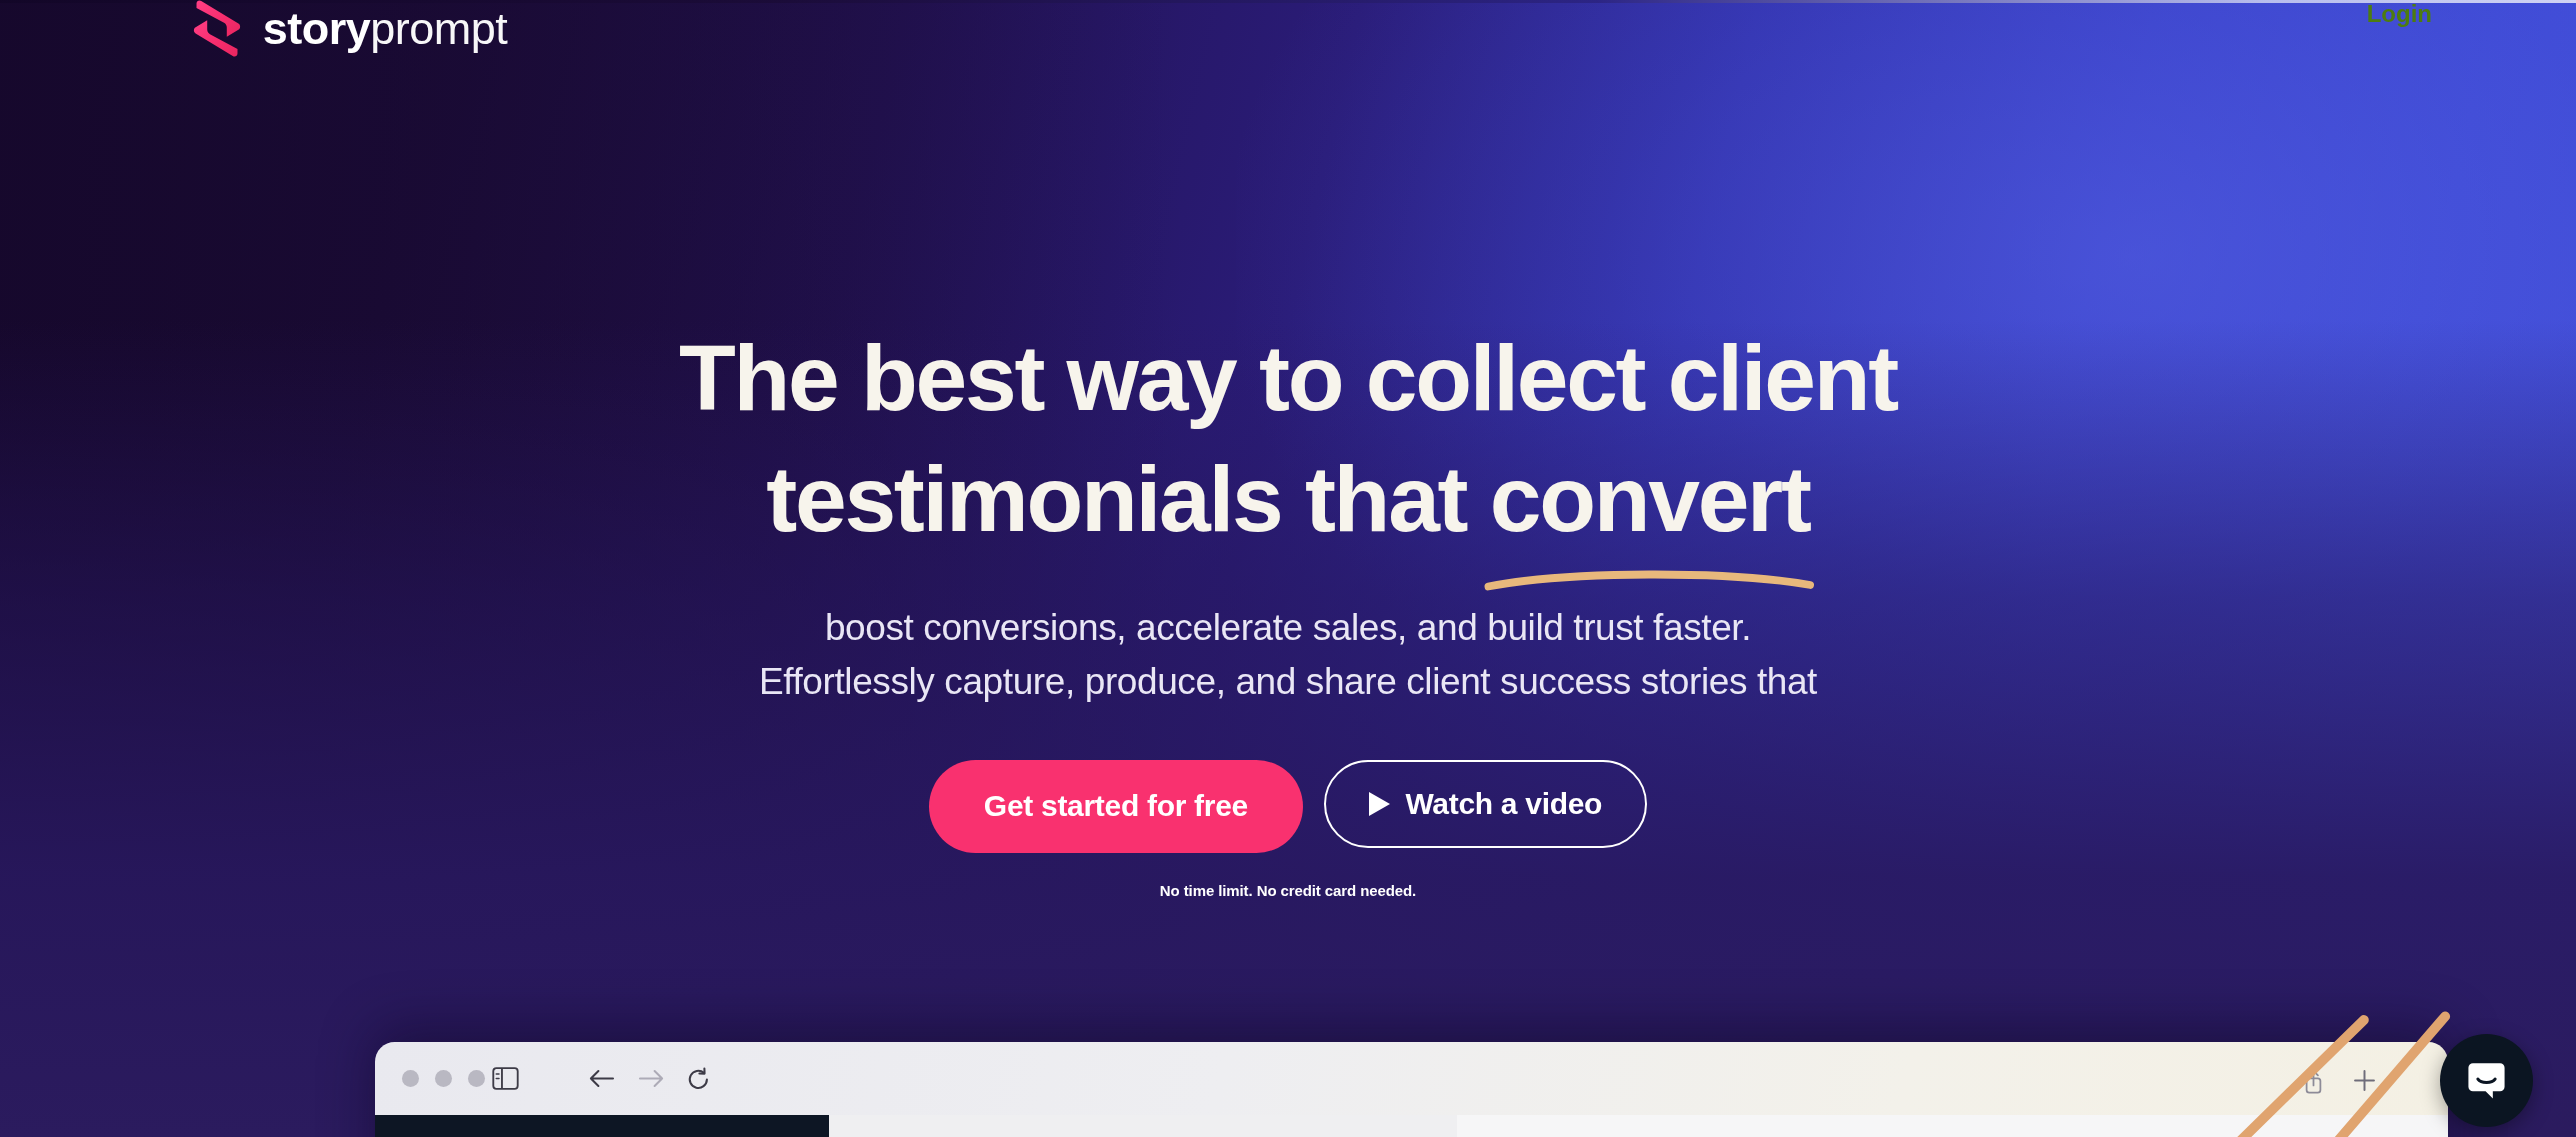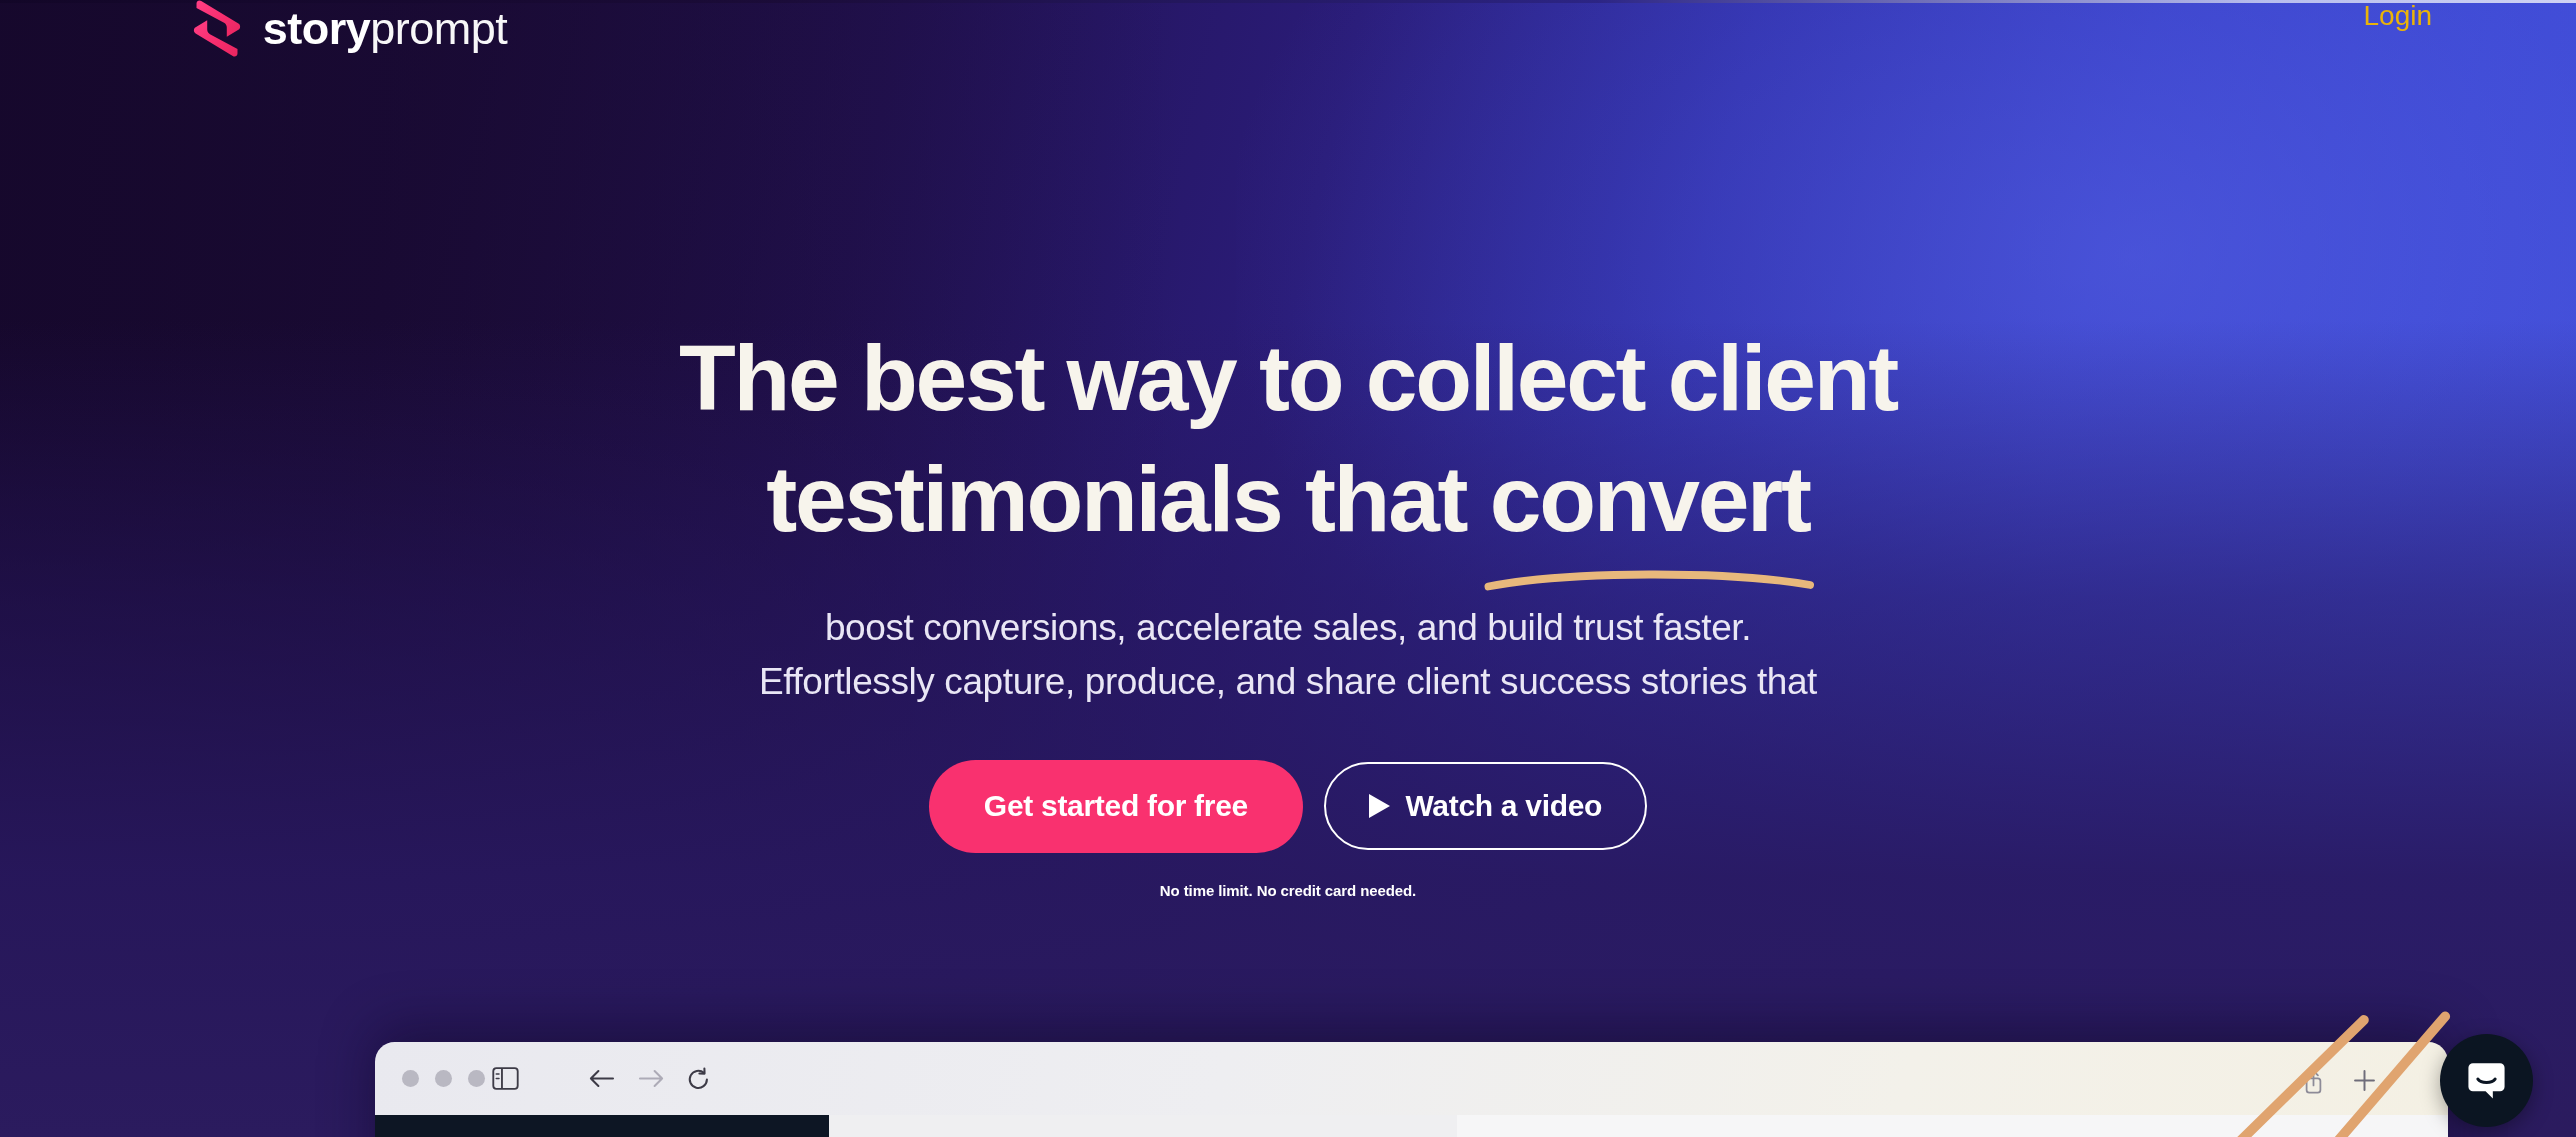--- a/index.html
+++ b/index.html
@@ -47,21 +47,21 @@
   .brand-word { font-size:45px; color:#ffffff; letter-spacing:-0.5px; line-height:1; white-space:nowrap; }
   .brand-word .w-light { font-weight:400; opacity:.97; }
 
   .nav-links { display:flex; align-items:center; gap:0; margin-left:275px; }
   .nav-link {
     color:#ffffff; font-size:24px; font-weight:400;
     padding:0 29.5px; white-space:nowrap; cursor:pointer; letter-spacing:-0.2px;
   }
 
   .header-right { display:flex; align-items:center; margin-left:auto; margin-right:106px; gap:0; }
-  .login-link { color:#eab308; font-size:28px; padding:0 38px; cursor:pointer; white-space:nowrap; }
+  .login-link { color:#4d7c0f; font-size:24px; padding:0 38px; cursor:pointer; white-space:nowrap;font-weight:bold; }
   .btn-get-started {
     background:#f9316f; color:#ffffff; font-size:24px; font-weight:700;
     border:none; border-radius:39px; padding:0 42px; height:68px;
     display:flex; align-items:center; justify-content:center; cursor:pointer;
     white-space:nowrap; letter-spacing:-0.2px;
   }
 
   
   #hero { position:absolute; left:0; right:0; top:0; z-index:20; text-align:center; }
   .headline {
@@ -76,21 +76,21 @@
     width:calc(100% + 10.7px); height:30px; overflow:visible;
   }
   .subhead {
     margin-top:41px;
     font-size:37px; font-weight:400; line-height:1.46;
     color:#e9e6f5; letter-spacing:-0.4px;
   }
   .subhead .line { display:block; }
 
   .cta-row {
-    margin-top:51px; display:flex; align-items:center; justify-content:center; gap:21.5px;
+    margin-top:51px; display:flex; justify-content:center; gap:21.5px;
   }
   .btn-primary {
     background:#f9316f; color:#ffffff; border:none; border-radius:47px;
     height:93px; padding:0 55px; font-size:30px; font-weight:700;
     display:flex; align-items:center; justify-content:center; cursor:pointer;
     letter-spacing:-0.3px; white-space:nowrap;
   }
   .btn-ghost {
     background:transparent; color:#ffffff; border:2.2px solid #ffffff; border-radius:47px;
     height:88px; padding:16px 43px; font-size:30px; font-weight:700;

